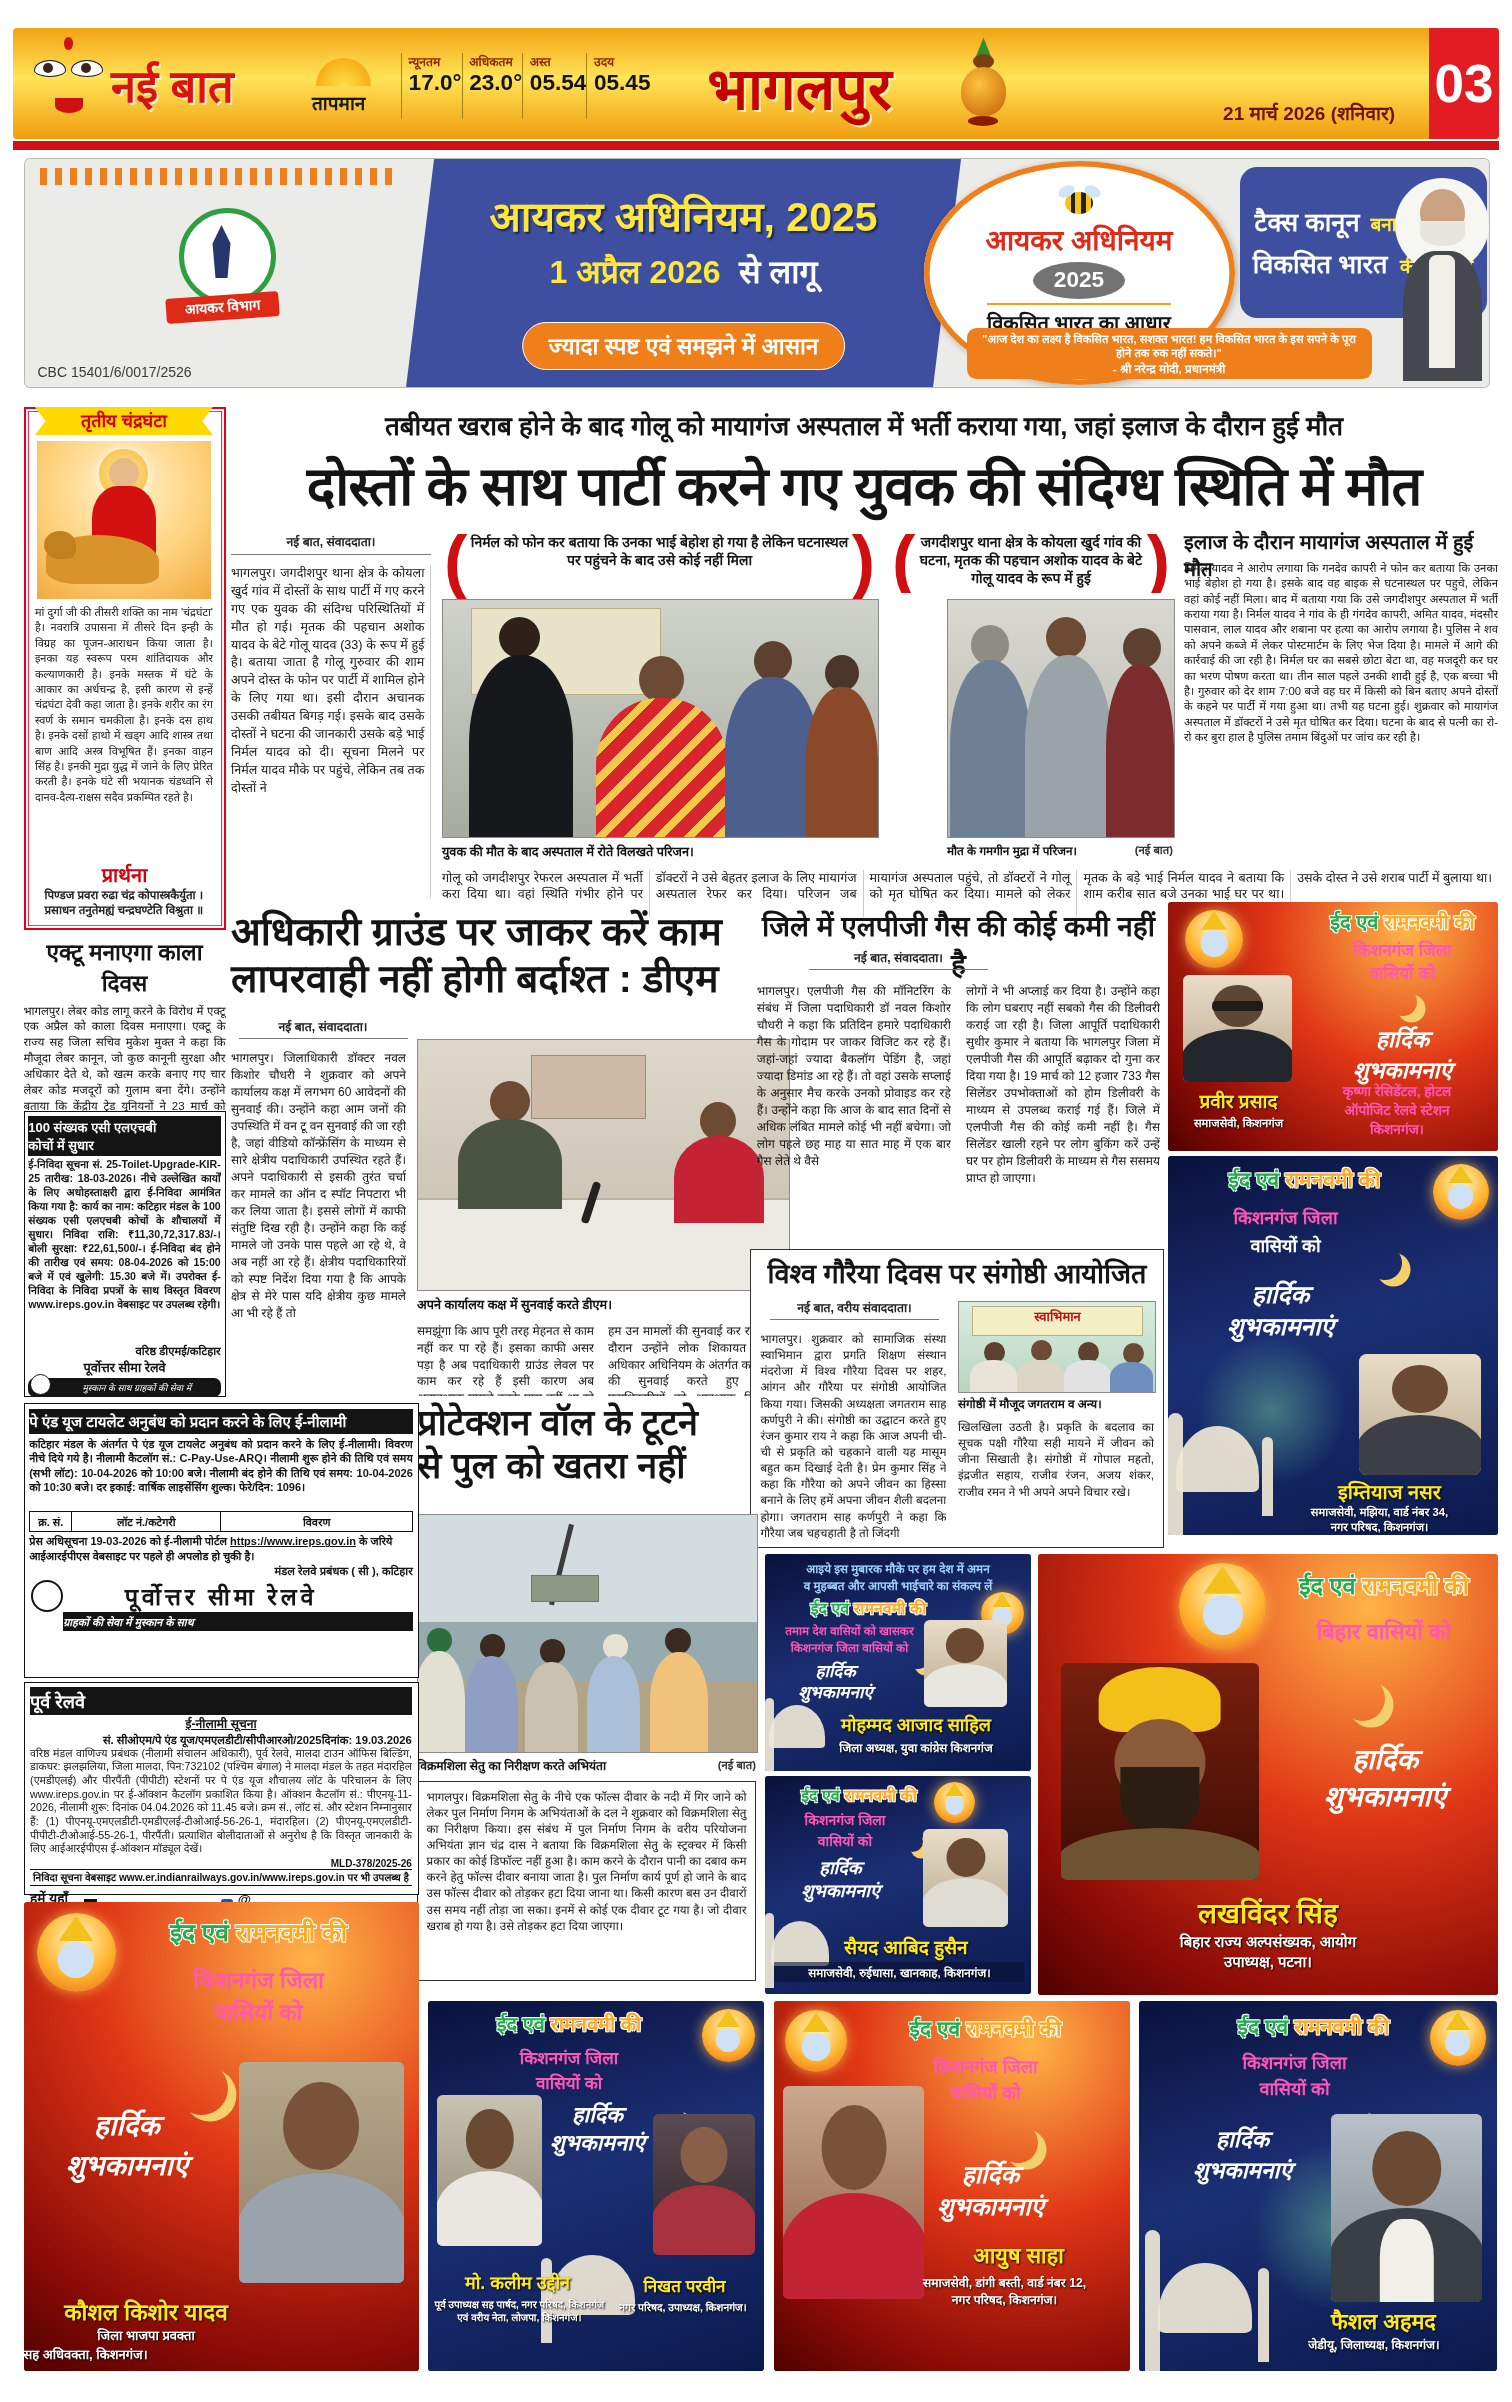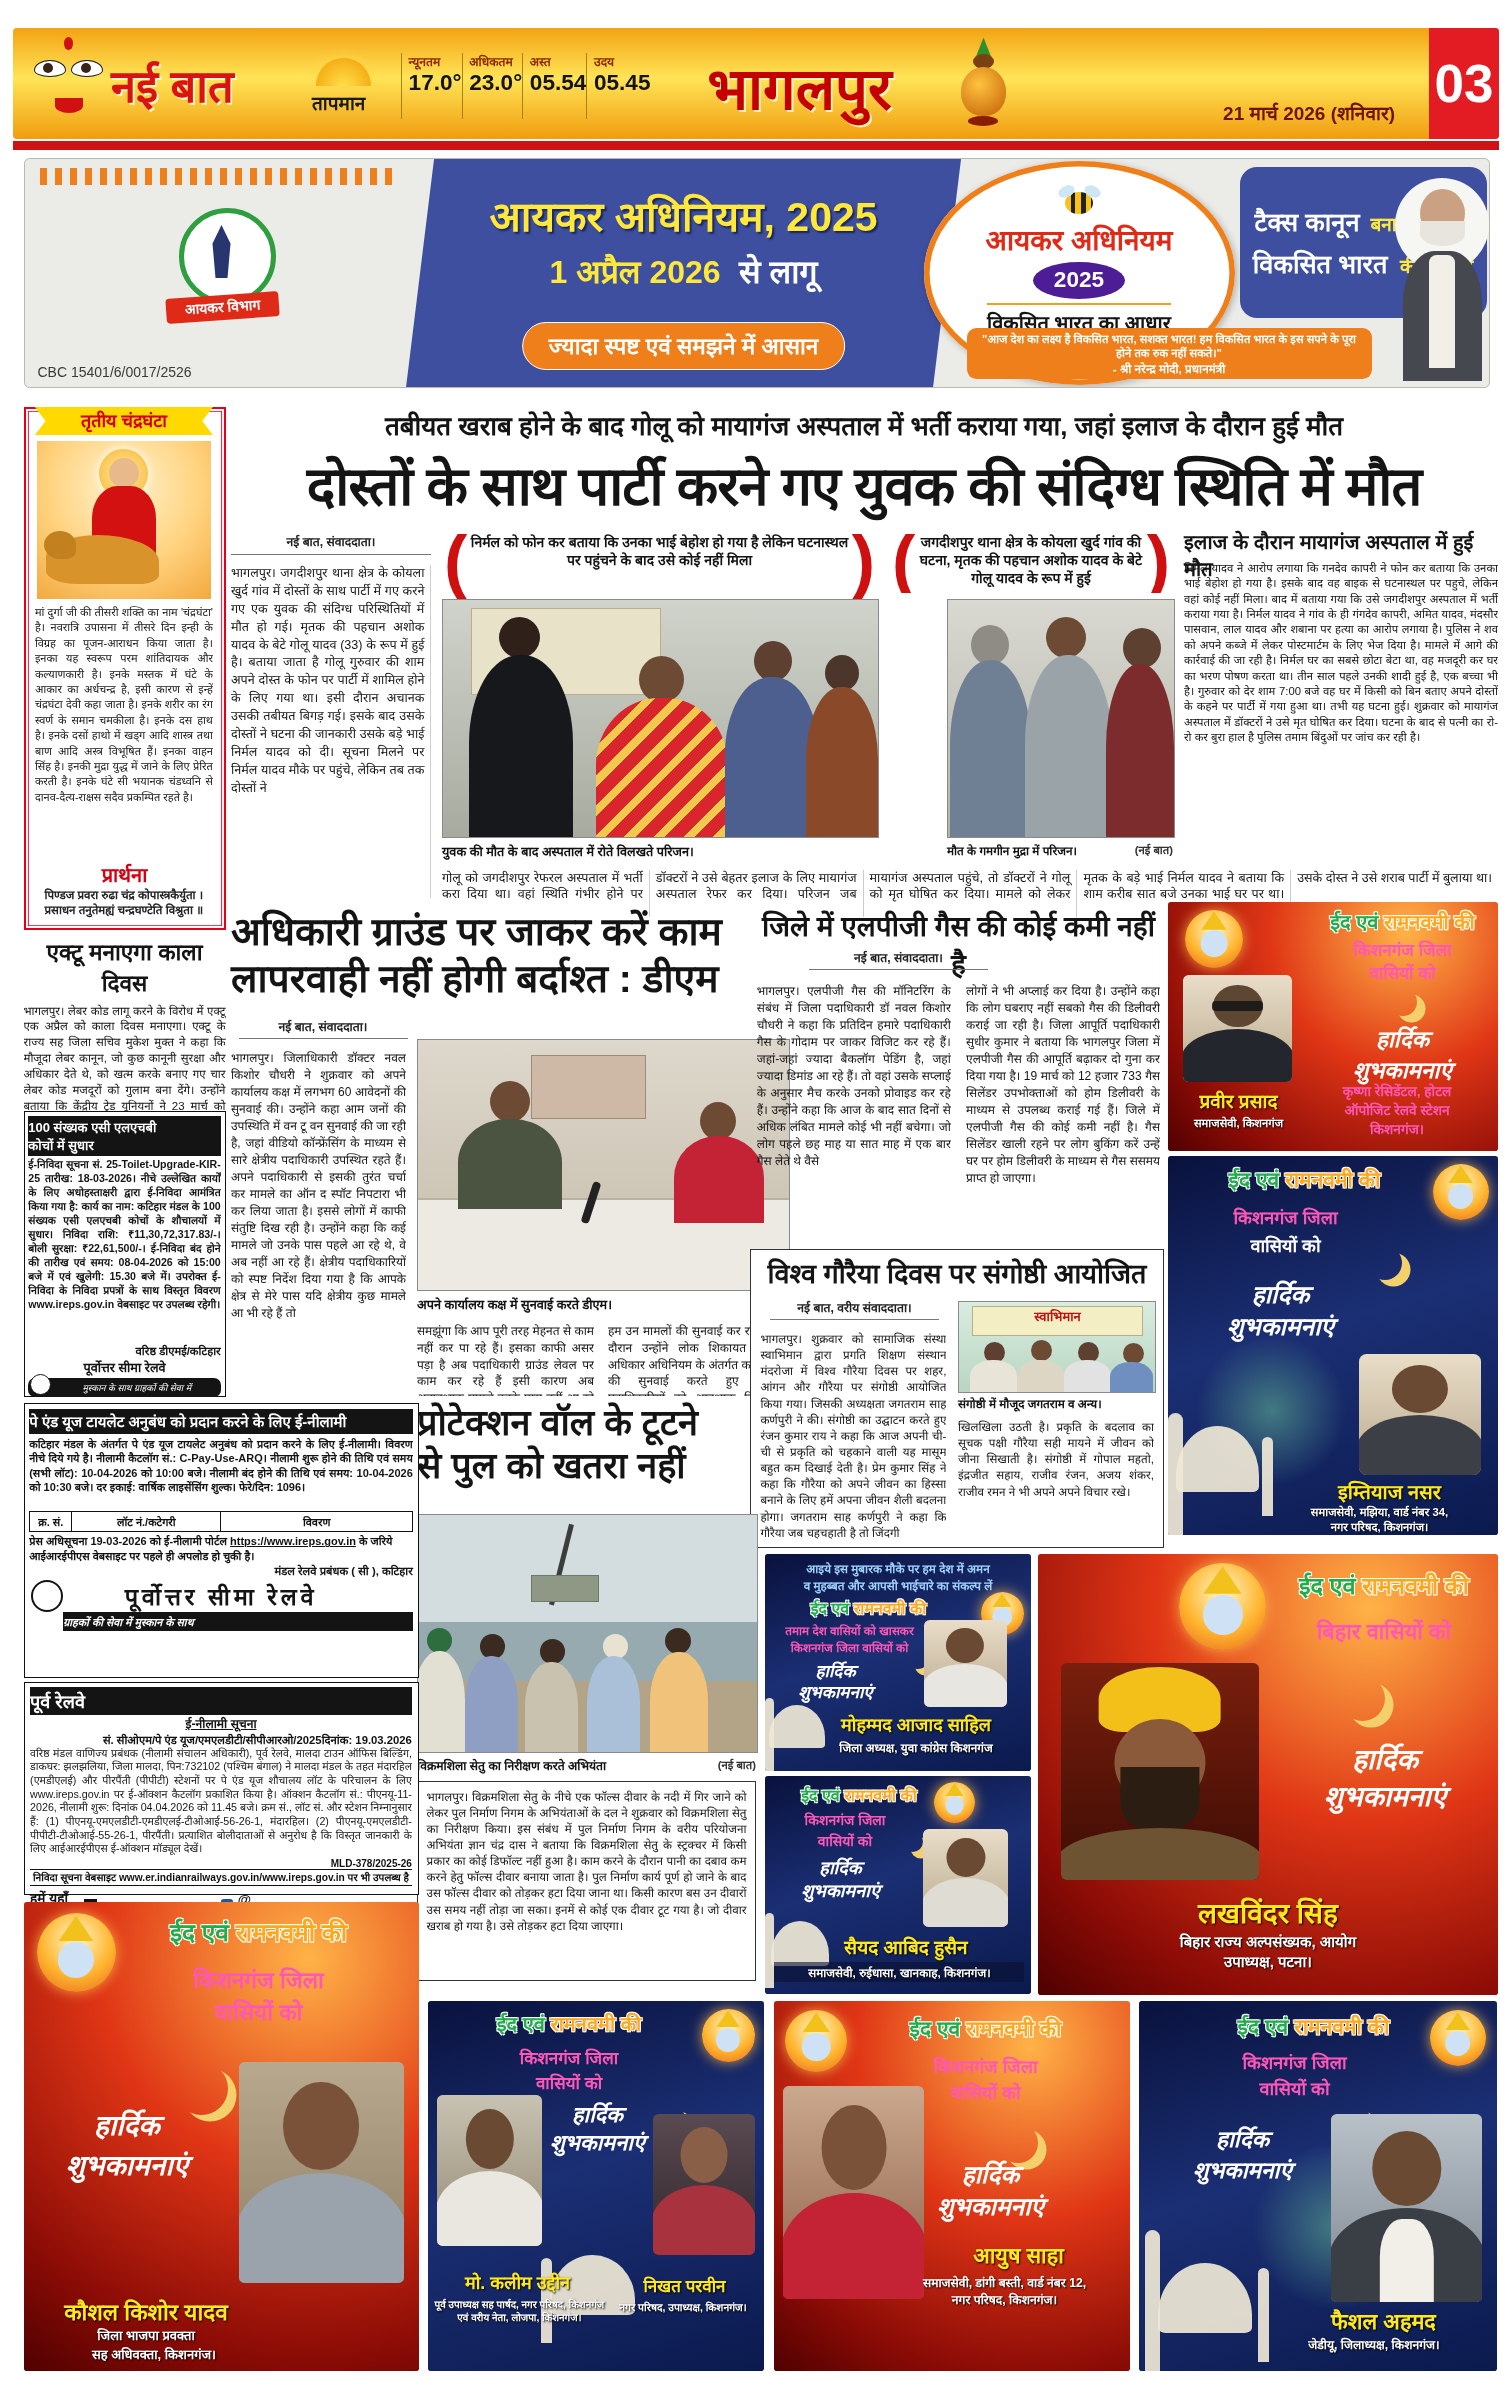--- a/index.html
+++ b/index.html
@@ -110,21 +110,21 @@
         <div class="abs hd" style="left:50%;transform:translateX(-50%);bottom:24.5px;padding:7.5px 26px;background:#ef7f1a;border:1.9px solid #fff;border-radius:26px;font-size:22.6px;color:#fff;white-space:nowrap;">ज्यादा स्पष्ट एवं समझने में आसान</div>
       </div>
     </div>
     <div class="abs" style="left:899px;top:1.9px;width:311px;height:224px;background:#fff;border-radius:50%;box-shadow:0 0 0 5.6px #ef7f1a inset, 1.9px 1.9px 7.5px rgba(0,0,0,.25);display:flex;flex-direction:column;align-items:center;justify-content:center;">
       <div style="position:relative;width:43px;height:32px;margin-bottom:1.9px;">
         <div class="abs" style="left:7.5px;top:5.6px;width:28px;height:22.6px;background:repeating-linear-gradient(90deg,#f7c21b 0 5.6px,#222 5.6px 10.4px);border-radius:50%;"></div>
         <div class="abs" style="left:0px;top:0px;width:17px;height:11.3px;background:#cfe6f5;border-radius:50%;transform:rotate(-25deg);"></div>
         <div class="abs" style="left:26px;top:0px;width:17px;height:11.3px;background:#cfe6f5;border-radius:50%;transform:rotate(25deg);"></div>
       </div>
       <div class="hd" style="font-size:28px;color:#e02a18;">आयकर अधिनियम</div>
-      <div class="hd" style="margin:3.8px 0;background:#4c1d95;color:#fff;border-radius:50%;padding:5.6px 21px;font-size:22.6px;">2025</div>
+      <div class="hd" style="margin:3.8px 0;background:#737373;color:#fff;border-radius:50%;padding:5.6px 21px;font-size:22.6px;">2025</div>
       <div class="hd" style="font-size:20px;color:#141414;border-top:2.8px solid #f0a11c;padding-top:3.8px;">विकसित भारत का आधार</div>
       <div style="font-size:18px;color:#141414;font-style:italic;font-family:'Liberation Serif',serif;font-weight:bold;">सरल कर, सशक्त भारत</div>
     </div>
     <div class="abs" style="left:1215px;top:7.5px;width:247px;height:151px;background:#3e4f9f;border-radius:17px;display:flex;flex-direction:column;align-items:center;justify-content:center;">
       <div class="hd" style="font-size:25.4px;">
         <span style="color:#fff;">टैक्स कानून</span>
         <span style="color:#ffe83a;font-size:19px;margin:0 3.8px;">बना</span>
         <span style="color:#fff;">आसान</span>
       </div>
       <div class="hd" style="font-size:25.4px;margin-top:7.5px;">
@@ -475,21 +475,21 @@
     <div class="g-pink" style="position:absolute;left:94px;top:94px;width:282px;text-align:center;font-size:22.6px;">वासियों को</div>
     <div class="cres" style="left:151px;top:160px;width:53px;height:53px;"></div>
     <div class="scrip" style="position:absolute;left:9.4px;top:203px;width:188px;text-align:center;font-size:28px;">हार्दिक</div>
     <div class="scrip" style="position:absolute;left:9.4px;top:243px;width:188px;text-align:center;font-size:28px;">शुभकामनाएं</div>
     <div class="avatar" style="right:15px;top:160px;width:165px;height:221px;background:linear-gradient(180deg,#b8a88e,#8f7f66);">
       <div class="hd2" style="background:#7a5239;"></div>
         <div class="bd2" style="background:#9aa2ac;"></div>
     </div>
     <div class="nm" style="position:absolute;left:0;top:394px;width:245px;text-align:center;font-size:22.6px;">कौशल किशोर यादव</div>
     <div class="tt" style="position:absolute;left:0;top:424px;width:245px;text-align:center;font-size:13px;">जिला भाजपा प्रवक्ता</div>
-    <div class="tt" style="position:absolute;left:8px;top:443px;width:245px;text-align:center;font-size:13px;">सह अधिवक्ता, किशनगंज।</div>
+    <div class="tt" style="position:absolute;left:0;top:443px;width:245px;font-size:13px;">सह अधिवक्ता, किशनगंज।</div>
   </div>
 
   <div class="ad ad-blue" style="left:428px;top:2001px;width:336px;height:370px;">
     <div class="ram" style="right:9.4px;top:7.5px;width:53px;height:53px;">
         <div class="cr"></div>
         <div class="fc"></div>
       </div>
     <div style="position:absolute;left:0;top:9.4px;width:282px;text-align:center;font-size:20px;">
       <span class="g-eid">ईद एवं</span> <span class="g-ram">रामनवमी की</span>
     </div>

